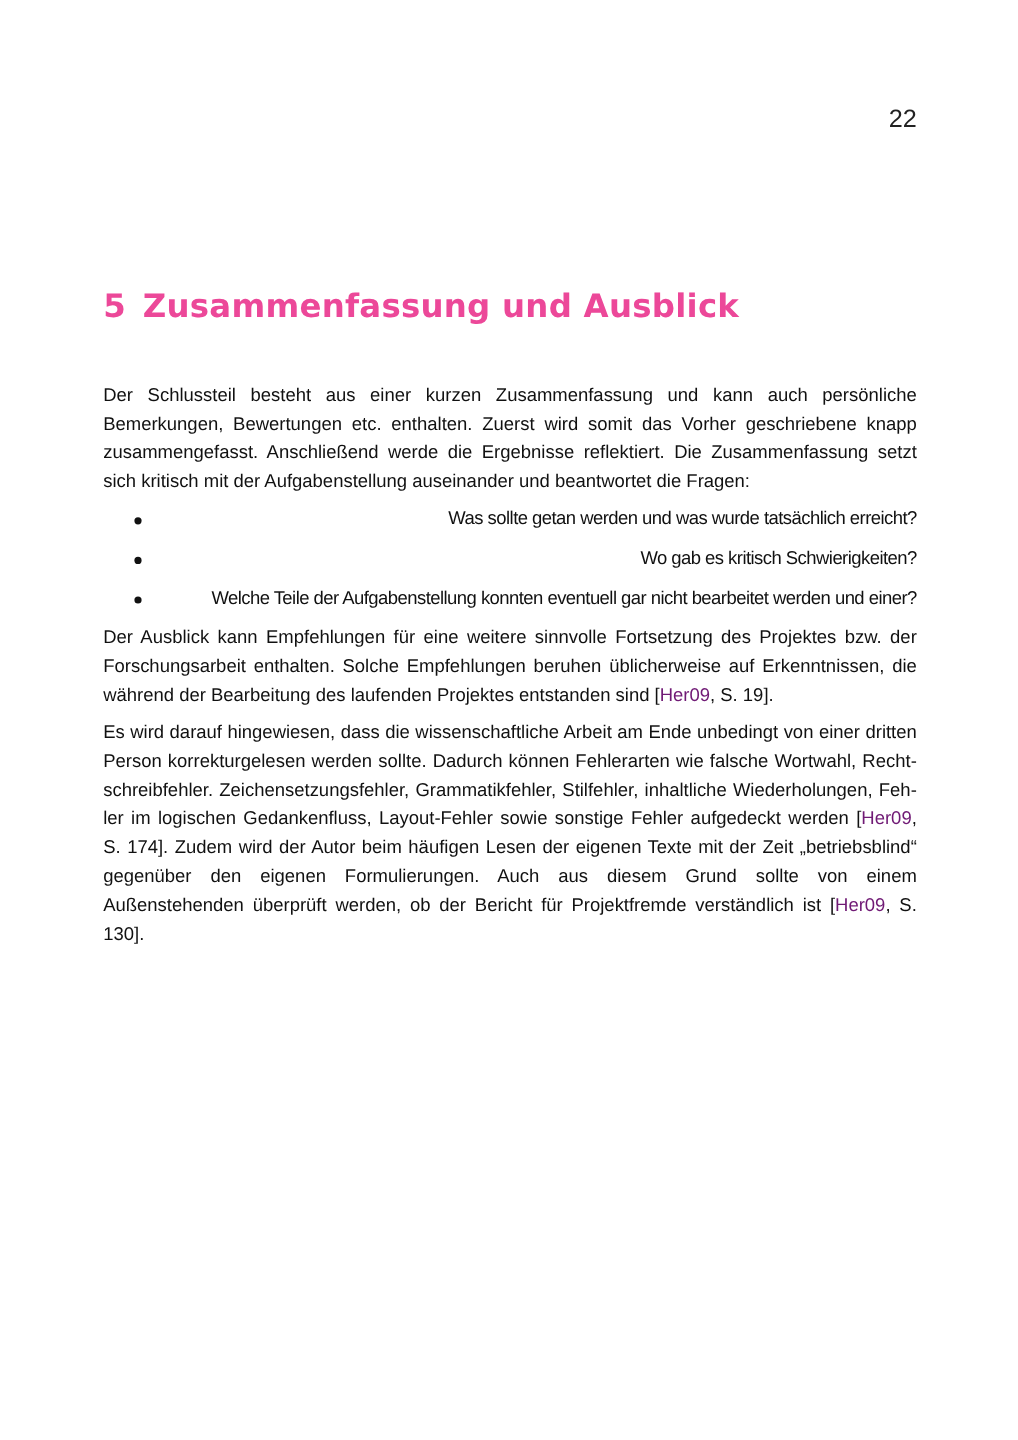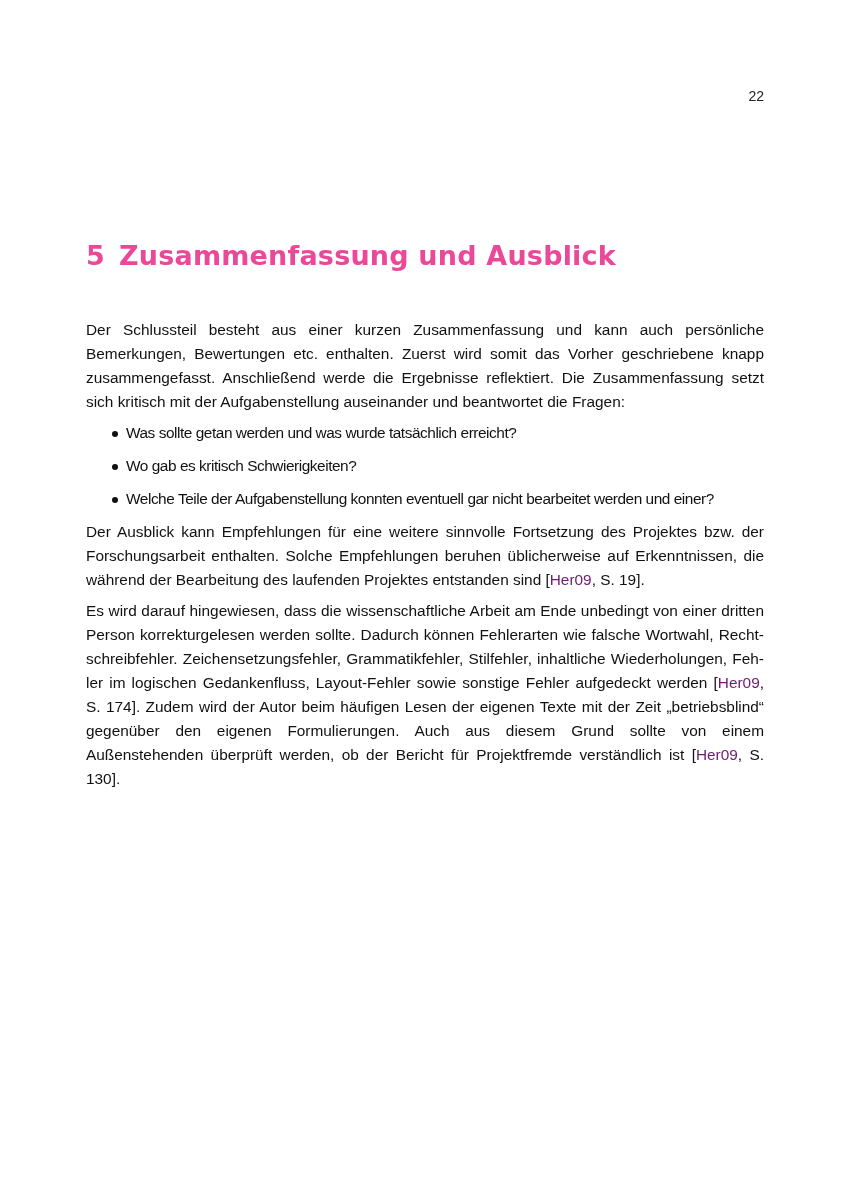--- a/index.html
+++ b/index.html
@@ -13,21 +13,21 @@
       position: relative;
       overflow: hidden;
       font-family: "Liberation Sans", "DejaVu Sans", sans-serif;
       color: #111111;
     }
     .page-number {
       position: absolute;
       top: 88px;
       right: 84px;
       font-family: "Liberation Sans", sans-serif;
-      font-size: 14px;
+      font-size: 21px;
       color: #222222;
     }
     .chapter-title {
       position: absolute;
       top: 240px;
       left: 86px;
       margin: 0;
       font-family: "DejaVu Sans", sans-serif;
       font-weight: bold;
       font-size: 27px;
@@ -47,20 +47,21 @@
     .para {
       margin: 0 0 7px 0;
       text-align: justify;
       text-align-last: left;
       hyphens: manual;
     }
     .bullets {
       list-style: none;
       margin: 4px 0 6px 0;
       padding: 0;
+      text-align: right;
     }
     .bullets li {
       position: relative;
       padding-left: 40px;
       margin-bottom: 9px;
       line-height: 24px;
       letter-spacing: -0.45px;
     }
     .bullets li .dot {
       position: absolute;

